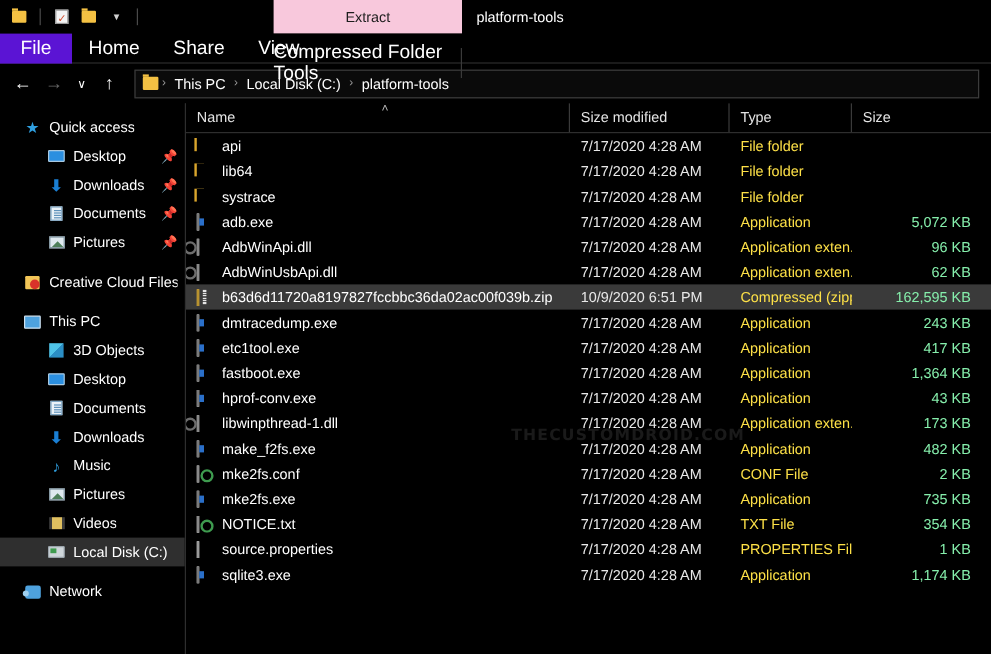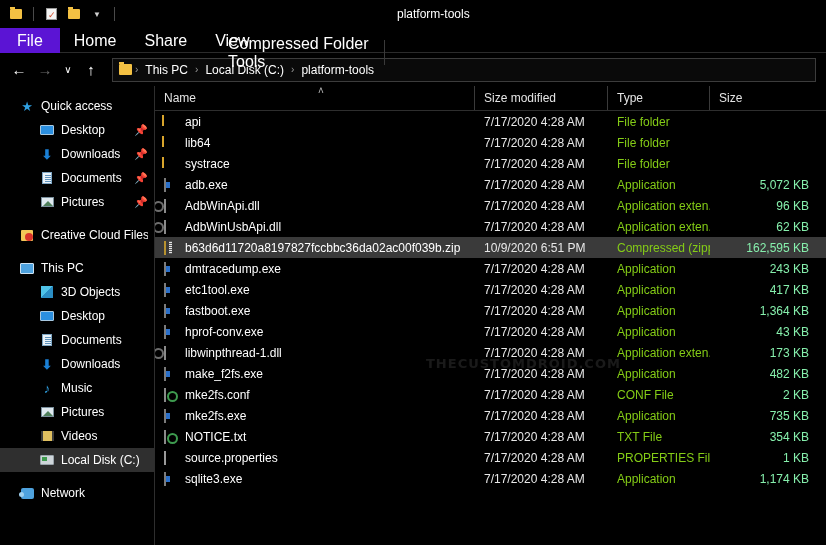--- a/index.html
+++ b/index.html
@@ -109,21 +109,21 @@
   }
   .rows { position: relative; }
   .row {
     display: flex; height: 21px; align-items: center; font-size: 12px; color: #ffffff;
   }
   .row.sel { background: #3a3a3a; }
   .cell { display: flex; align-items: center; overflow: hidden; white-space: nowrap; }
   .cell.name { width: 320px; padding-left: 9px; }
   .cell.name .fname { margin-left: 7px; }
   .cell.date { width: 133px; padding-left: 9px; color: #e8e8e8; }
-  .cell.type { width: 102px; padding-left: 9px; color: #84cc16; }
+  .cell.type { width: 102px; padding-left: 9px; color: #fde047; }
   .cell.size { width: 111px; padding-right: 12px; justify-content: flex-end; color: #86efac; }
 
   
   .ic { width: 14px; height: 14px; flex: none; position: relative; display: inline-block; }
   .ic-folder {
     width: 14px; height: 11px; background: #f4c143; border-radius: 1px 2px 1px 1px; position: relative;
   }
   .ic-folder::before {
     content: ""; position: absolute; left: 0; top: -2px; width: 6px; height: 2px;
     background: #f4c143; border-radius: 1px 1px 0 0;
@@ -206,20 +206,21 @@
           <span class="qat-prop"></span>
         </div>
       <div class="qat-btn qat-drop">
           <span class="qat-folder"></span>
         </div>
       <div class="qat-btn">
           <span class="chev">▼</span>
         </div>
       <div class="qat-sep"></div>
     </div>
+    <div class="ctx-tab">Extract</div>
     <div class="win-title">platform-tools</div>
   </div>
 
   <div class="ribbon">
     <div class="tab file">File</div>
     <div class="tab">Home</div>
     <div class="tab">Share</div>
     <div class="tab">View</div>
     <div class="tab ctx">Compressed Folder Tools</div>
   </div>

